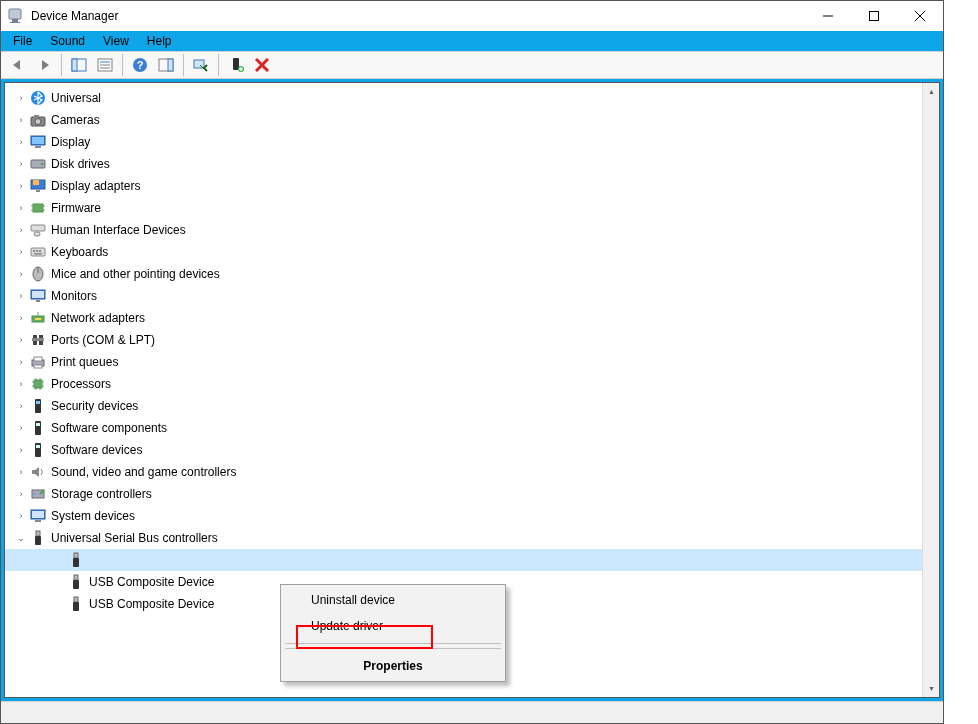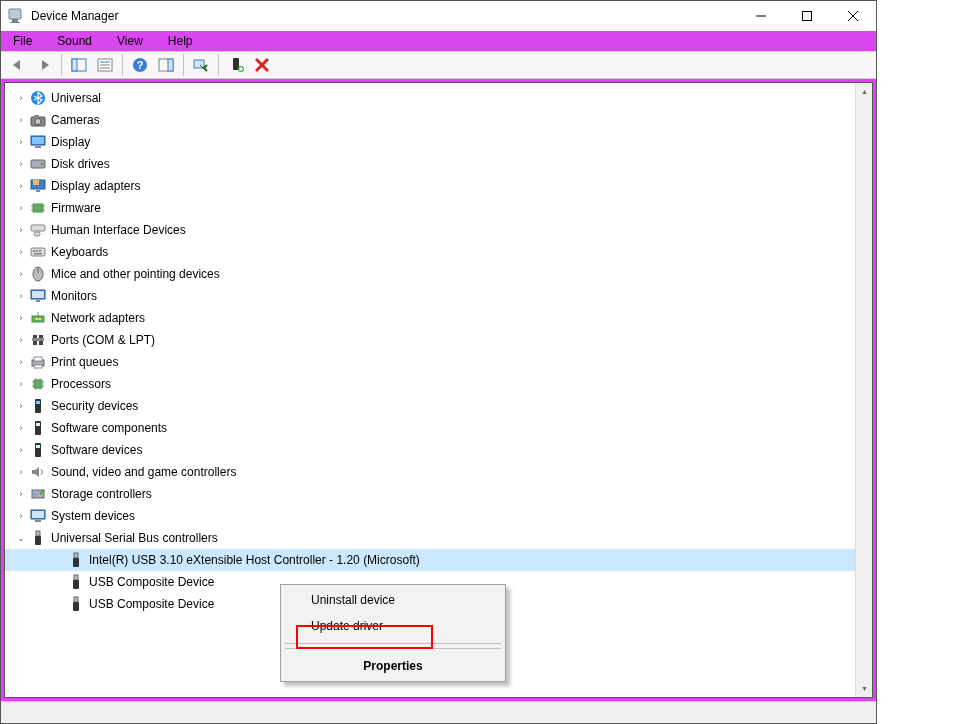--- a/index.html
+++ b/index.html
@@ -1,23 +1,23 @@
 <!DOCTYPE html>
 <html><head>
 <meta charset="utf-8">
 <style>
 * { box-sizing: border-box; margin: 0; padding: 0; }
 body { font-family: "Segoe UI", Tahoma, sans-serif; font-size: 12px; background: #fff; width: 978px; height: 724px; overflow: hidden; position: relative; }
-.window { width: 877px; height: 724px; border: 1px solid #555; display: flex; flex-direction: column; background: #d946ef; }
+.window { width: 944px; height: 724px; border: 1px solid #555; display: flex; flex-direction: column; background: #0ea5e9; }
 .titlebar { height: 30px; display: flex; align-items: center; background: #fff; padding-left: 6px; }
 .titlebar .app-icon { width: 16px; height: 16px; margin-right: 8px; display: flex; align-items: center; justify-content: center; }
 .titlebar .title { font-size: 12px; flex: 1; }
 .win-controls { display: flex; }
 .win-btn { width: 46px; height: 30px; display: flex; align-items: center; justify-content: center; font-size: 10px; color: #000; }
-.menubar { height: 20px; display: flex; align-items: center; padding: 0 4px; gap: 9px; }
+.menubar { height: 20px; display: flex; align-items: center; padding: 0 4px; gap: 2px; }
 .menu-item { padding: 2px 8px; font-size: 12px; }
 .toolbar { height: 28px; border-top: 1px solid #d0d0d0; border-bottom: 1px solid #d0d0d0; display: flex; align-items: center; padding: 0 4px; gap: 0; background: #f8f8f8; }
 .tool-btn { width: 26px; height: 24px; display: flex; align-items: center; justify-content: center; }
 .tool-sep { width: 1px; height: 22px; background: #c0c0c0; margin: 0 4px; }
 .content-wrap { flex: 1; display: flex; border: 1px solid #555; margin: 3px; overflow: hidden; position: relative; }
 .tree { flex: 1; overflow-y: auto; padding: 4px 0; background: #fff; }
 .tree-row { height: 22px; display: flex; align-items: center; padding-left: 8px; white-space: nowrap; font-size: 12px; }
 .tree-row .expander { width: 16px; color: #606060; font-size: 9px; text-align: center; user-select: none; }
 .tree-row .dev-icon { width: 18px; height: 16px; margin-right: 4px; display: flex; align-items: center; justify-content: center; }
 .tree-row.selected { background: #cce8ff; }
@@ -374,21 +374,20 @@
           <span>Universal Serial Bus controllers</span>
         </div>
         <div class="tree-row child selected">
           <span class="expander"></span>
           <span class="dev-icon">
             <svg width="14" height="16">
               <rect x="5" y="1" width="4" height="5" fill="#bbb" stroke="#666"></rect>
               <rect x="4" y="6" width="6" height="9" rx="1" fill="#333"></rect>
             </svg>
           </span>
-          <span>Intel(R) USB 3.10 eXtensible Host Controller - 1.20 (Microsoft)</span>
         </div>
         <div class="tree-row child">
           <span class="expander"></span>
           <span class="dev-icon">
             <svg width="14" height="16">
               <rect x="5" y="1" width="4" height="5" fill="#bbb" stroke="#666"></rect>
               <rect x="4" y="6" width="6" height="9" rx="1" fill="#333"></rect>
             </svg>
           </span>
           <span>USB Composite Device</span>

